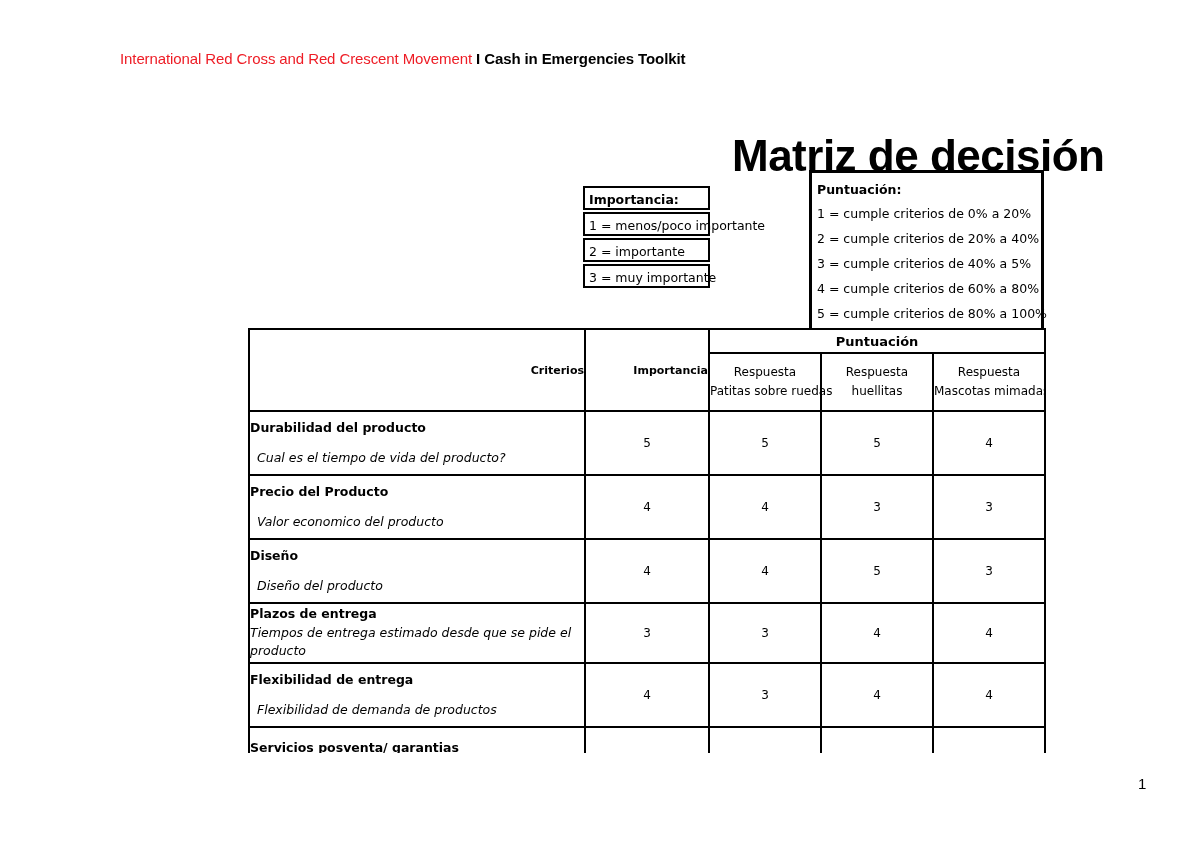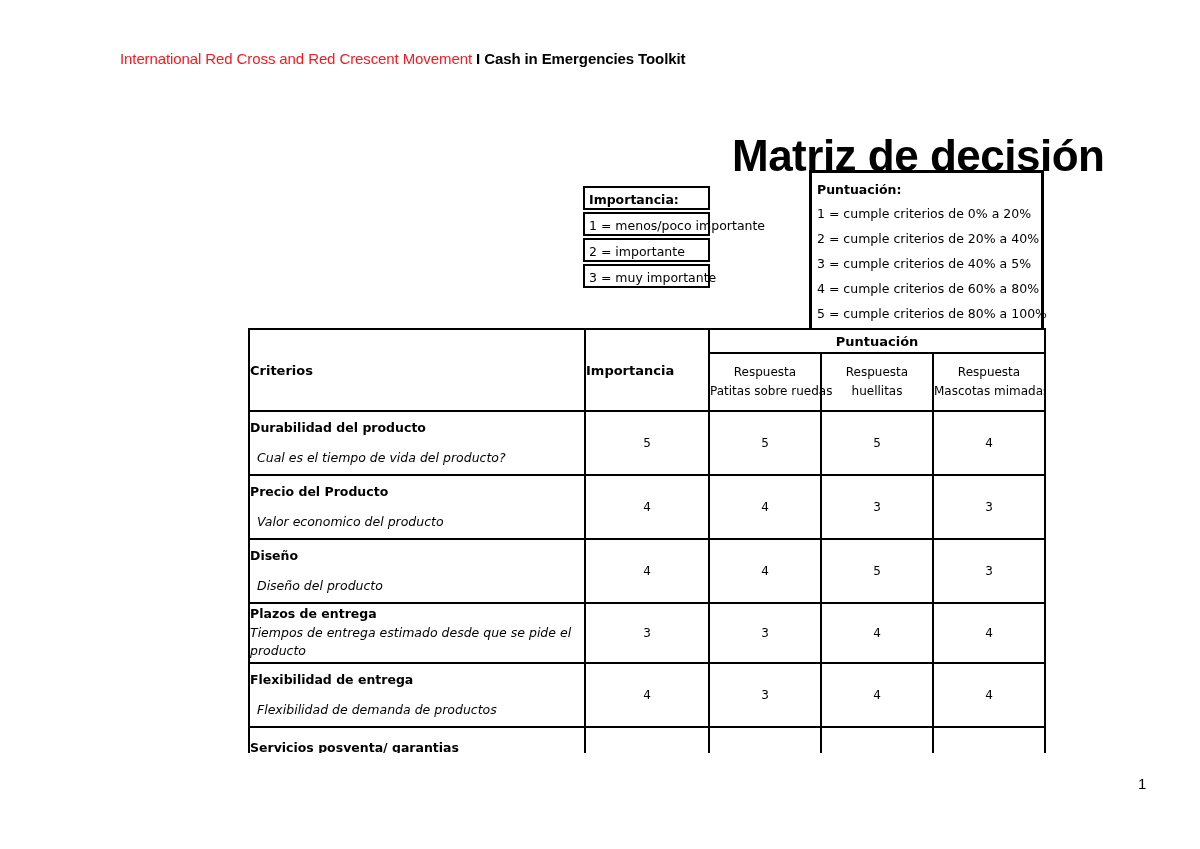--- a/index.html
+++ b/index.html
@@ -140,23 +140,23 @@
 
   table.matrix td, table.matrix th {
     border: 2px solid #000000;
     padding: 0;
     vertical-align: middle;
     background: #ffffff;
   }
 
   
   .th-criterios, .th-importancia {
-    text-align: left;
-    font-weight: bold;
-    font-size: 13px;
+    text-align: right;
+    font-weight: bold;
+    font-size: 11px;
     height: 78px;
   }
   .th-punt-span {
     text-align: center;
     font-weight: bold;
     font-size: 13px;
     height: 22px;
     border-left: 2px solid #5b9bd5;
     border-bottom: 2px solid #5b9bd5;
     border-top: 2px solid #000000;

